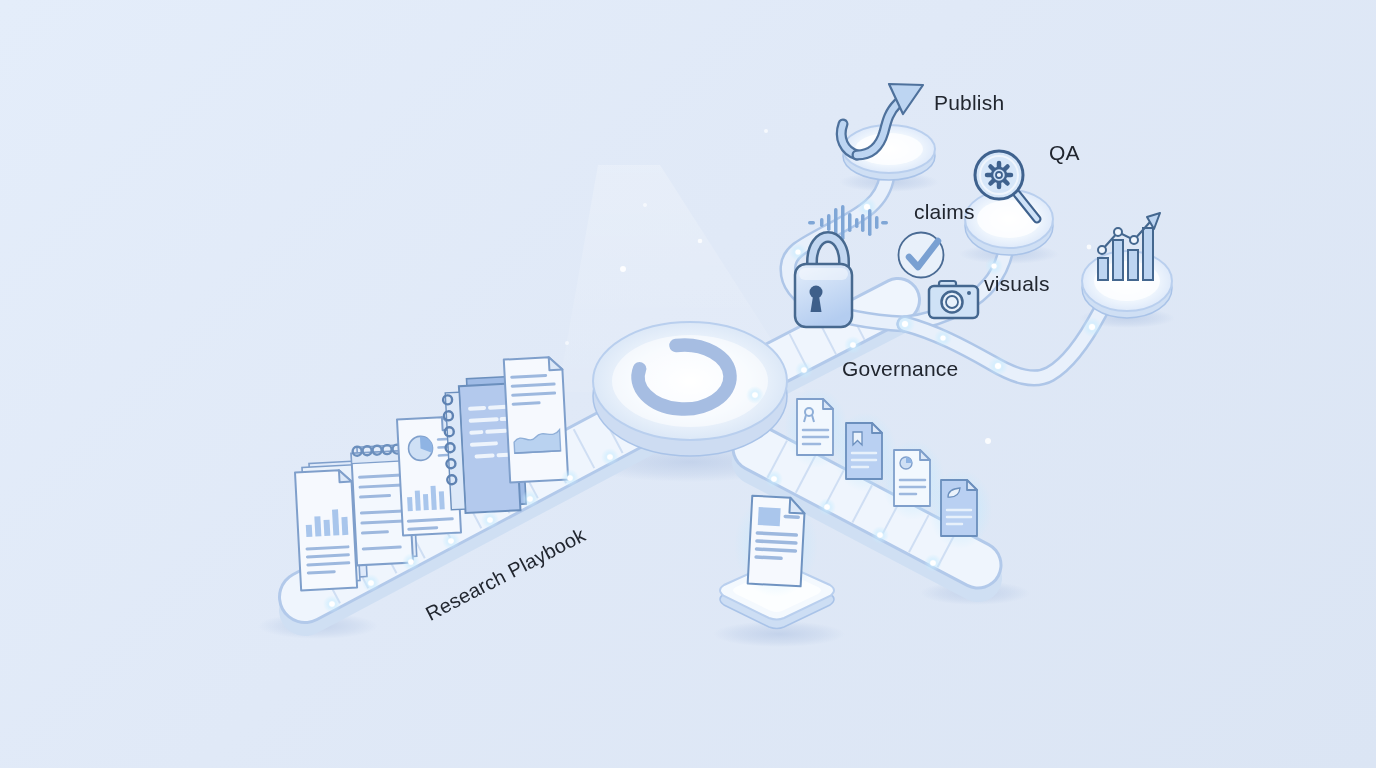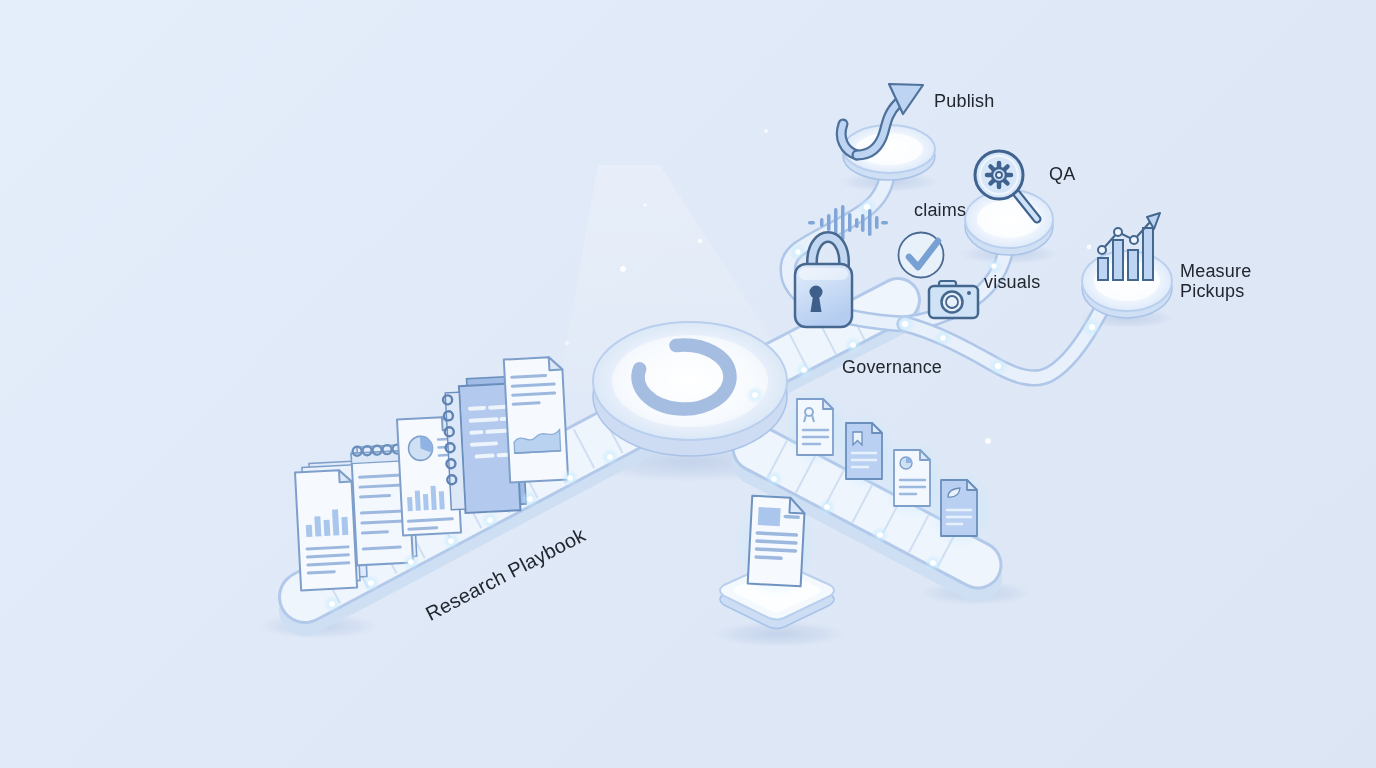--- a/index.html
+++ b/index.html
@@ -1,20 +1,20 @@
 <!DOCTYPE html>
 <html><head>
 <meta charset="utf-8">
 <style>
   html,body{margin:0;padding:0;background:#dce6f5;}
   .stage{position:relative;width:1376px;height:768px;overflow:hidden;
          background:linear-gradient(135deg,#e4edfa 0%,#e0e9f7 45%,#dbe5f4 100%);
          font-family:"Liberation Sans",sans-serif;}
   .stage svg{position:absolute;left:0;top:0;}
-  .label{position:absolute;font-size:18px;line-height:1.12;color:#21262f;letter-spacing:.2px;}
+  .label{position:absolute;font-size:21px;line-height:1.12;color:#21262f;letter-spacing:.2px;}
   .label--rot{transform:rotate(-27.5deg);transform-origin:0 50%;white-space:nowrap;font-size:20px;}
   .label--wrap{width:100px;}
 </style>
 </head>
 <body>
 
 <div class="stage">
 <svg width="1376" height="768" viewBox="0 0 1376 768">
   <defs>
     <radialGradient id="shadowGrad">
@@ -454,19 +454,18 @@
     <circle cx="700" cy="241" r="2.3" opacity="0.8"></circle>
     <circle cx="766" cy="131" r="2" opacity="0.7"></circle>
     <circle cx="988" cy="441" r="3" opacity="0.85"></circle>
     <circle cx="1089" cy="247" r="2.4" opacity="0.8"></circle>
     <circle cx="567" cy="343" r="2" opacity="0.6"></circle>
     <circle cx="645" cy="205" r="2" opacity="0.6"></circle>
   </g>
 </svg>
 
   <div class="label" style="left:934px;top:91px">Publish</div>
-  <div class="label" style="left:1049px;top:164px">QA</div>
+  <div class="label" style="left:1049px;top:141px">QA</div>
   <div class="label" style="left:914px;top:200px">claims</div>
   <div class="label" style="left:984px;top:272px">visuals</div>
-  <div class="label label--wrap" style="left:1180px;top:261px">Measure Pickups</div>
   <div class="label" style="left:842px;top:357px">Governance</div>
   <div class="label label--rot" style="left:427px;top:604px">Research Playbook</div>
 </div>
 
 </body></html>

